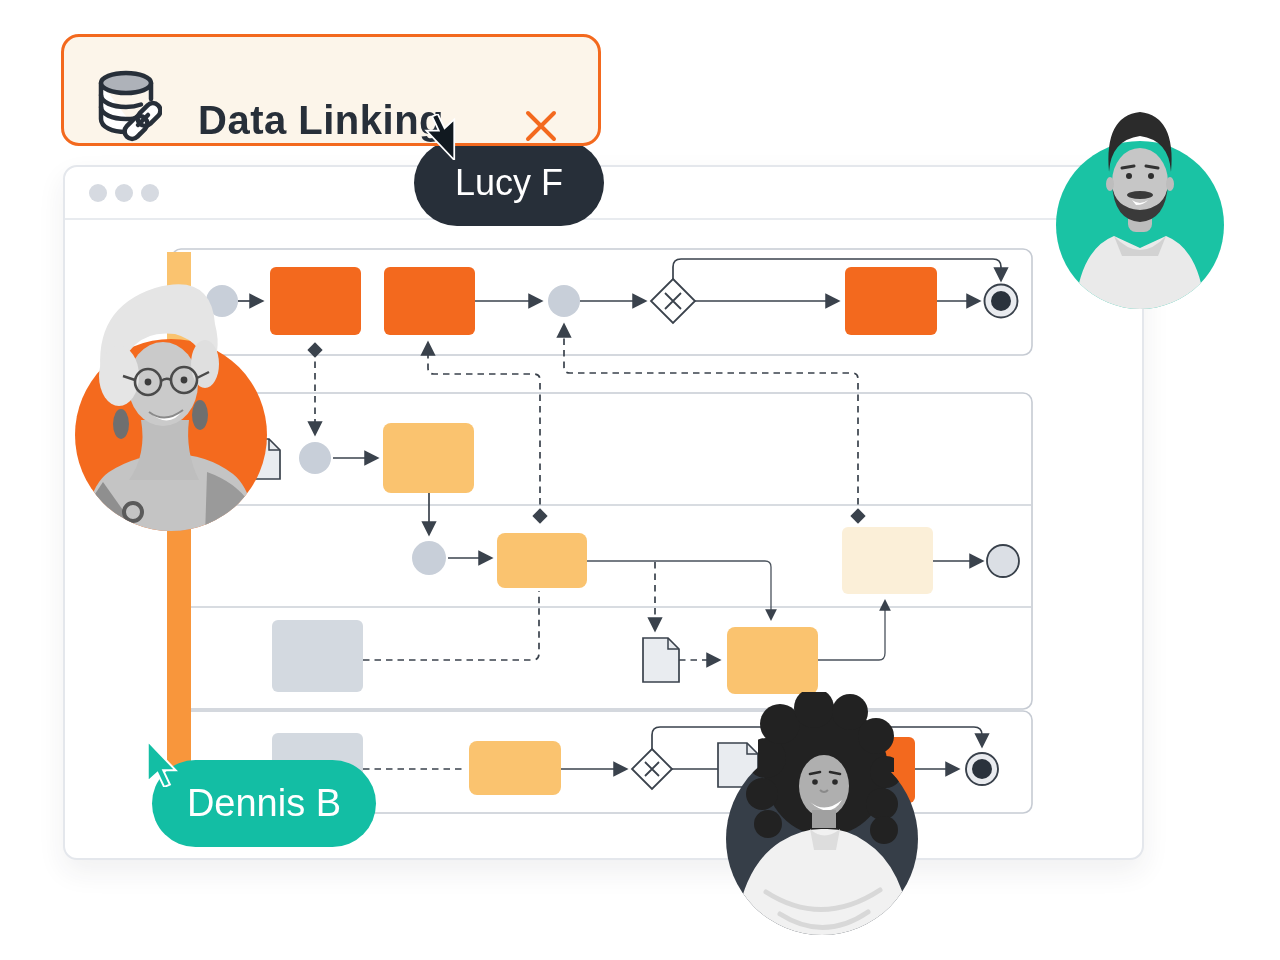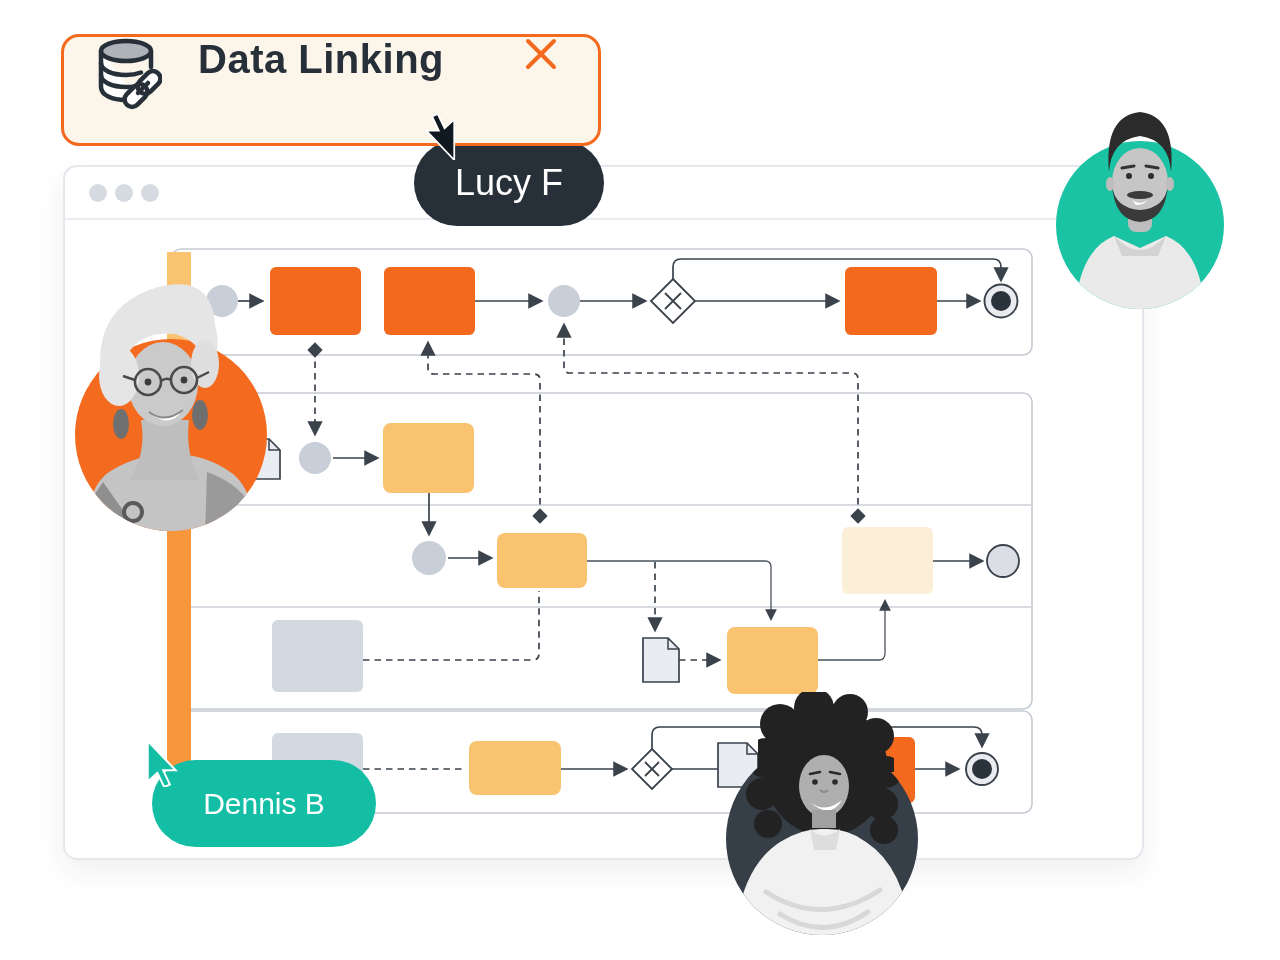--- a/index.html
+++ b/index.html
@@ -37,30 +37,30 @@
   .f-event{fill:var(--event-gray);}
   .gateway{fill:#fff;stroke:var(--line);stroke-width:1.8;}
   .gw-x{stroke:var(--line);stroke-width:1.8;fill:none;}
   .doc{fill:#E9ECF0;stroke:var(--line);stroke-width:1.7;}
   .end-outer{fill:#E9EBEF;stroke:#39414B;stroke-width:1.9;}
   .end-inner{fill:#2A323C;}
   .end-plain{fill:#DBDFE5;stroke:#39414B;stroke-width:1.8;}
 
   
   .chip{position:absolute;left:61px;top:34px;width:540px;height:112px;background:var(--chip-bg);
-    border:3px solid var(--orange);border-radius:18px;display:flex;align-items:flex-start;
+    border:3px solid var(--orange);border-radius:18px;display:flex;align-items:flex-end;
     padding:0 40px 0 32px;z-index:30;}
   .chip-label{font-size:40px;font-weight:700;color:var(--ink);margin-left:36px;letter-spacing:.5px;}
   .chip-close{margin-left:auto;display:flex;align-items:center;cursor:pointer;}
 
   
   .pill{position:absolute;display:flex;align-items:center;justify-content:center;
     color:#fff;font-weight:400;border-radius:44px;z-index:20;}
   .pill-lucy{left:414px;top:140px;width:190px;height:86px;background:#272F39;font-size:36px;}
-  .pill-dennis{left:152px;top:760px;width:224px;height:87px;background:var(--teal);font-size:30px;z-index:22;}
+  .pill-dennis{left:152px;top:760px;width:224px;height:87px;background:var(--teal);font-size:38px;z-index:22;}
   .cursor{position:absolute;z-index:40;}
   .cursor-lucy{left:424px;top:114px;}
   .cursor-dennis{left:146px;top:741px;z-index:23;}
 
   
   .avatar{position:absolute;z-index:10;}
   .avatar-left{left:57px;top:272px;}
   .avatar-topright{left:1040px;top:88px;z-index:12;}
   .avatar-bottom{left:714px;top:692px;z-index:11;}
 </style>

